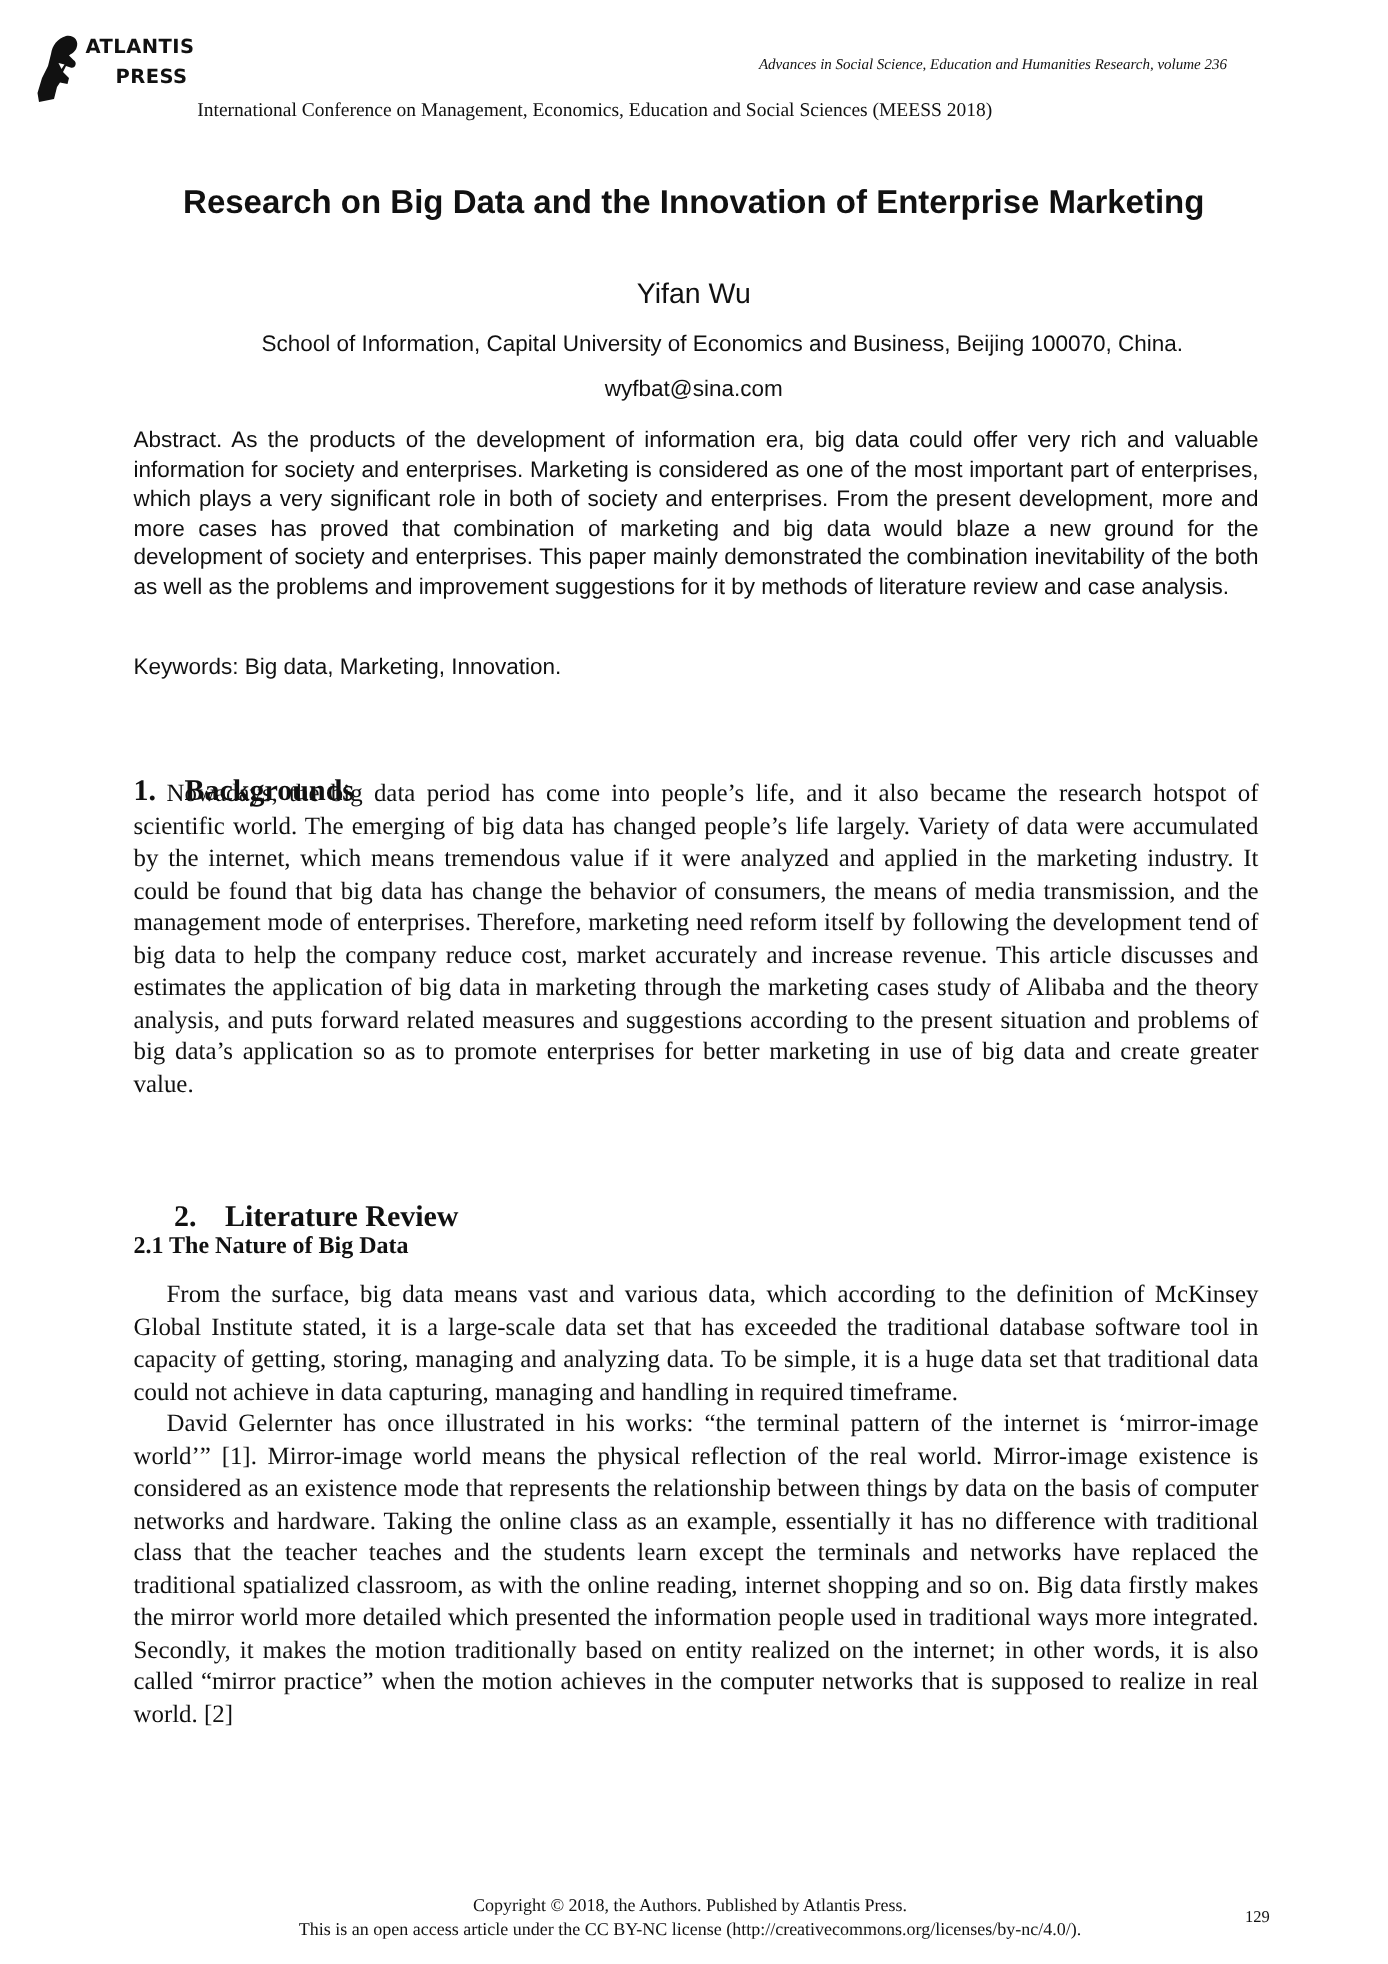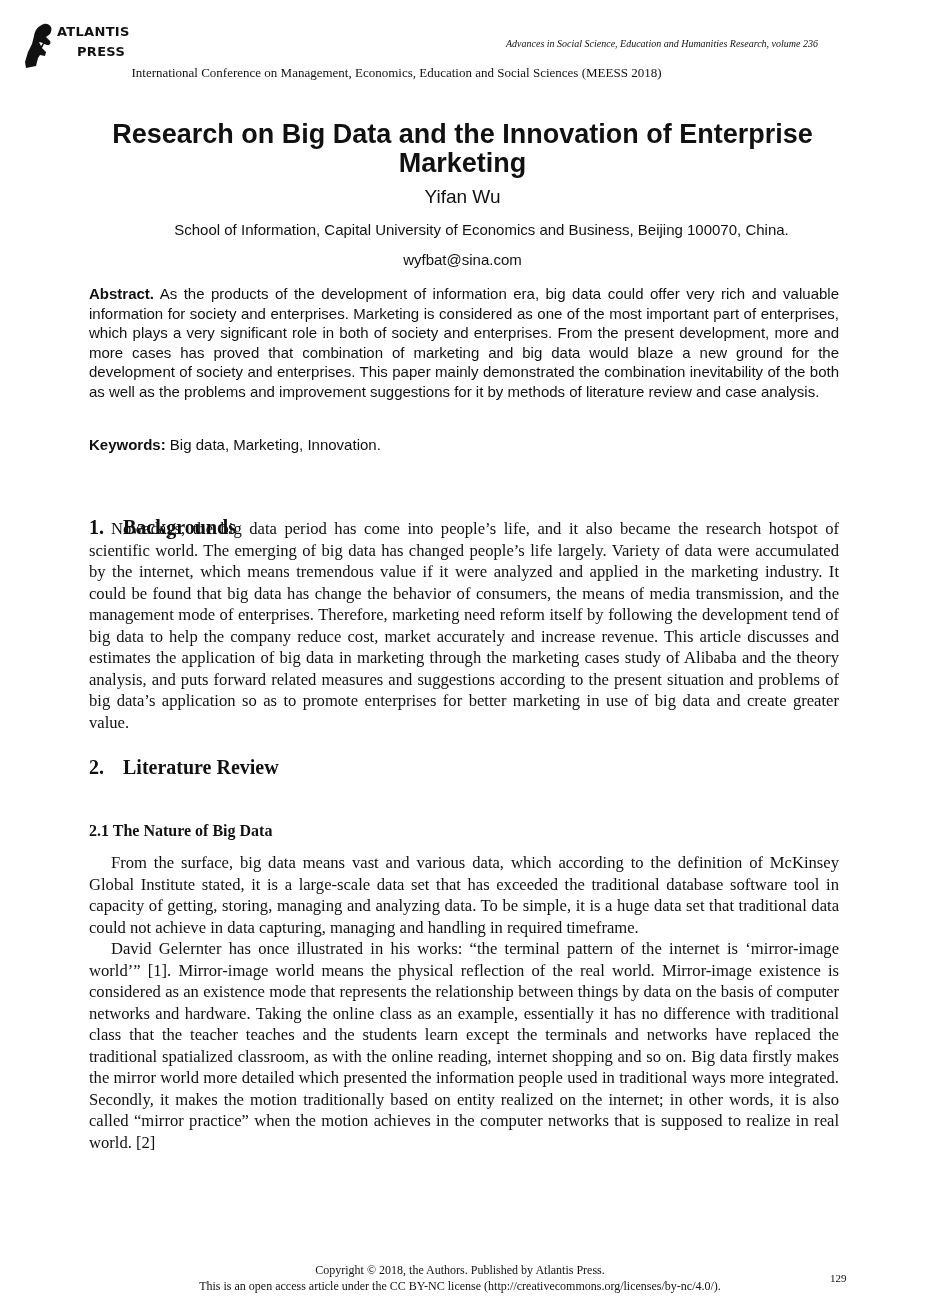--- a/index.html
+++ b/index.html
@@ -3,27 +3,27 @@
 <meta charset="utf-8">
 <style>
   html, body { margin: 0; padding: 0; background: #ffffff; }
   body { width: 925px; height: 1309px; position: relative; overflow: hidden; color: #111; }
   .logo { position: absolute; left: 22px; top: 22px; width: 112px; height: 48px; }
   .logo svg { position: absolute; left: 0; top: 0; }
   .logo-text { position: absolute; left: 35px; top: 0px; font-family: "DejaVu Sans", sans-serif; font-weight: bold; font-size: 13px; line-height: 20px; color: #111; letter-spacing: 0.3px; }
   .logo-text .l2 { padding-left: 20px; display:block; }
   .hdr1 { position: absolute; left: 0; width: 818px; top: 38px; text-align: right; font-family: "Liberation Serif", serif; font-style: italic; font-size: 10px; }
   .hdr2 { position: absolute; left: 0; width: 793px; top: 65px; text-align: center; font-family: "Liberation Serif", serif; font-size: 13px; }
-  .title { position: absolute; left: 90px; width: 745px; top: 120px; text-align: center; font-family: "Liberation Sans", sans-serif; font-weight: bold; font-size: 27px; line-height: 29px; }
+  .title { position: absolute; left: 90px; width: 745px; top: 120px; text-align: center; font-family: "Liberation Sans", sans-serif; font-weight: bold; font-size: 22px; line-height: 29px; }
   .author { position: absolute; left: 0; width: 925px; top: 186px; text-align: center; font-family: "Liberation Sans", sans-serif; font-size: 19px; }
   .affil { position: absolute; left: 0; width: 925px; top: 221px; text-align: center; font-family: "Liberation Sans", sans-serif; font-size: 15px; margin-left: 19px; }
   .email { position: absolute; left: 0; width: 925px; top: 251px; text-align: center; font-family: "Liberation Sans", sans-serif; font-size: 15px; }
   .abstract { position: absolute; left: 89px; width: 750px; top: 284px; font-family: "Liberation Sans", sans-serif; font-size: 15px; line-height: 19.6px; text-align: justify; }
   .keywords { position: absolute; left: 89px; width: 750px; top: 436px; font-family: "Liberation Sans", sans-serif; font-size: 15px; }
-  .b { font-weight: bold; }
+  .b { font-weight: normal; }
   .h1 { position: absolute; left: 89px; font-family: "Liberation Serif", serif; font-weight: bold; font-size: 20px; }
   .h1 .num { display: inline-block; width: 34px; }
   .h2 { position: absolute; left: 89px; font-family: "Liberation Serif", serif; font-weight: bold; font-size: 16px; }
   .body { position: absolute; left: 89px; width: 750px; font-family: "Liberation Serif", serif; font-size: 16.6px; line-height: 21.5px; text-align: justify; }
   .body p { margin: 0; text-indent: 22px; }
   .foot { position: absolute; left: 140px; width: 640px; top: 1262px; text-align: center; font-family: "Liberation Serif", serif; font-size: 12px; line-height: 16px; }
   .pnum { position: absolute; left: 830px; top: 1272px; font-family: "Liberation Serif", serif; font-size: 11px; }
 </style>
 </head>
 <body>
@@ -50,21 +50,21 @@
 <div class="abstract"><span class="b">Abstract.</span><span> As the products of the development of information era, big data could offer very rich and valuable information for society and enterprises. Marketing is considered as one of the most important part of enterprises, which plays a very significant role in both of society and enterprises. From the present development, more and more cases has proved that combination of marketing and big data would blaze a new ground for the development of society and enterprises. This paper mainly demonstrated the combination inevitability of the both as well as the problems and improvement suggestions for it by methods of literature review and case analysis.</span></div>
 
 <div class="keywords"><span class="b">Keywords:</span><span> Big data, Marketing, Innovation.</span></div>
 
 <div class="h1" style="top:485px;margin-top:31px;"><span class="num">1.</span><span>Backgrounds</span></div>
 
 <div class="body" style="top:518px;">
   <p>Nowadays, the big data period has come into people’s life, and it also became the research hotspot of scientific world. The emerging of big data has changed people’s life largely. Variety of data were accumulated by the internet, which means tremendous value if it were analyzed and applied in the marketing industry. It could be found that big data has change the behavior of consumers, the means of media transmission, and the management mode of enterprises. Therefore, marketing need reform itself by following the development tend of big data to help the company reduce cost, market accurately and increase revenue. This article discusses and estimates the application of big data in marketing through the marketing cases study of Alibaba and the theory analysis, and puts forward related measures and suggestions according to the present situation and problems of big data’s application so as to promote enterprises for better marketing in use of big data and create greater value.</p>
 </div>
 
-<div class="h1" style="top:756px;"><span class="num">2.</span><span>Literature Review</span></div>
+<div class="h1" style="top:800px;margin-left:27px;"><span class="num">2.</span><span>Literature Review</span></div>
 
 <div class="h2" style="top:822px;">2.1 The Nature of Big Data</div>
 
 <div class="body" style="top:852px;">
   <p>From the surface, big data means vast and various data, which according to the definition of McKinsey Global Institute stated, it is a large-scale data set that has exceeded the traditional database software tool in capacity of getting, storing, managing and analyzing data. To be simple, it is a huge data set that traditional data could not achieve in data capturing, managing and handling in required timeframe.</p>
   <p>David Gelernter has once illustrated in his works: “the terminal pattern of the internet is ‘mirror-image world’” [1]. Mirror-image world means the physical reflection of the real world. Mirror-image existence is considered as an existence mode that represents the relationship between things by data on the basis of computer networks and hardware. Taking the online class as an example, essentially it has no difference with traditional class that the teacher teaches and the students learn except the terminals and networks have replaced the traditional spatialized classroom, as with the online reading, internet shopping and so on. Big data firstly makes the mirror world more detailed which presented the information people used in traditional ways more integrated. Secondly, it makes the motion traditionally based on entity realized on the internet; in other words, it is also called “mirror practice” when the motion achieves in the computer networks that is supposed to realize in real world. [2]</p>
 </div>
 
 <div class="foot">
   <div>Copyright © 2018, the Authors. Published by Atlantis Press.</div>

